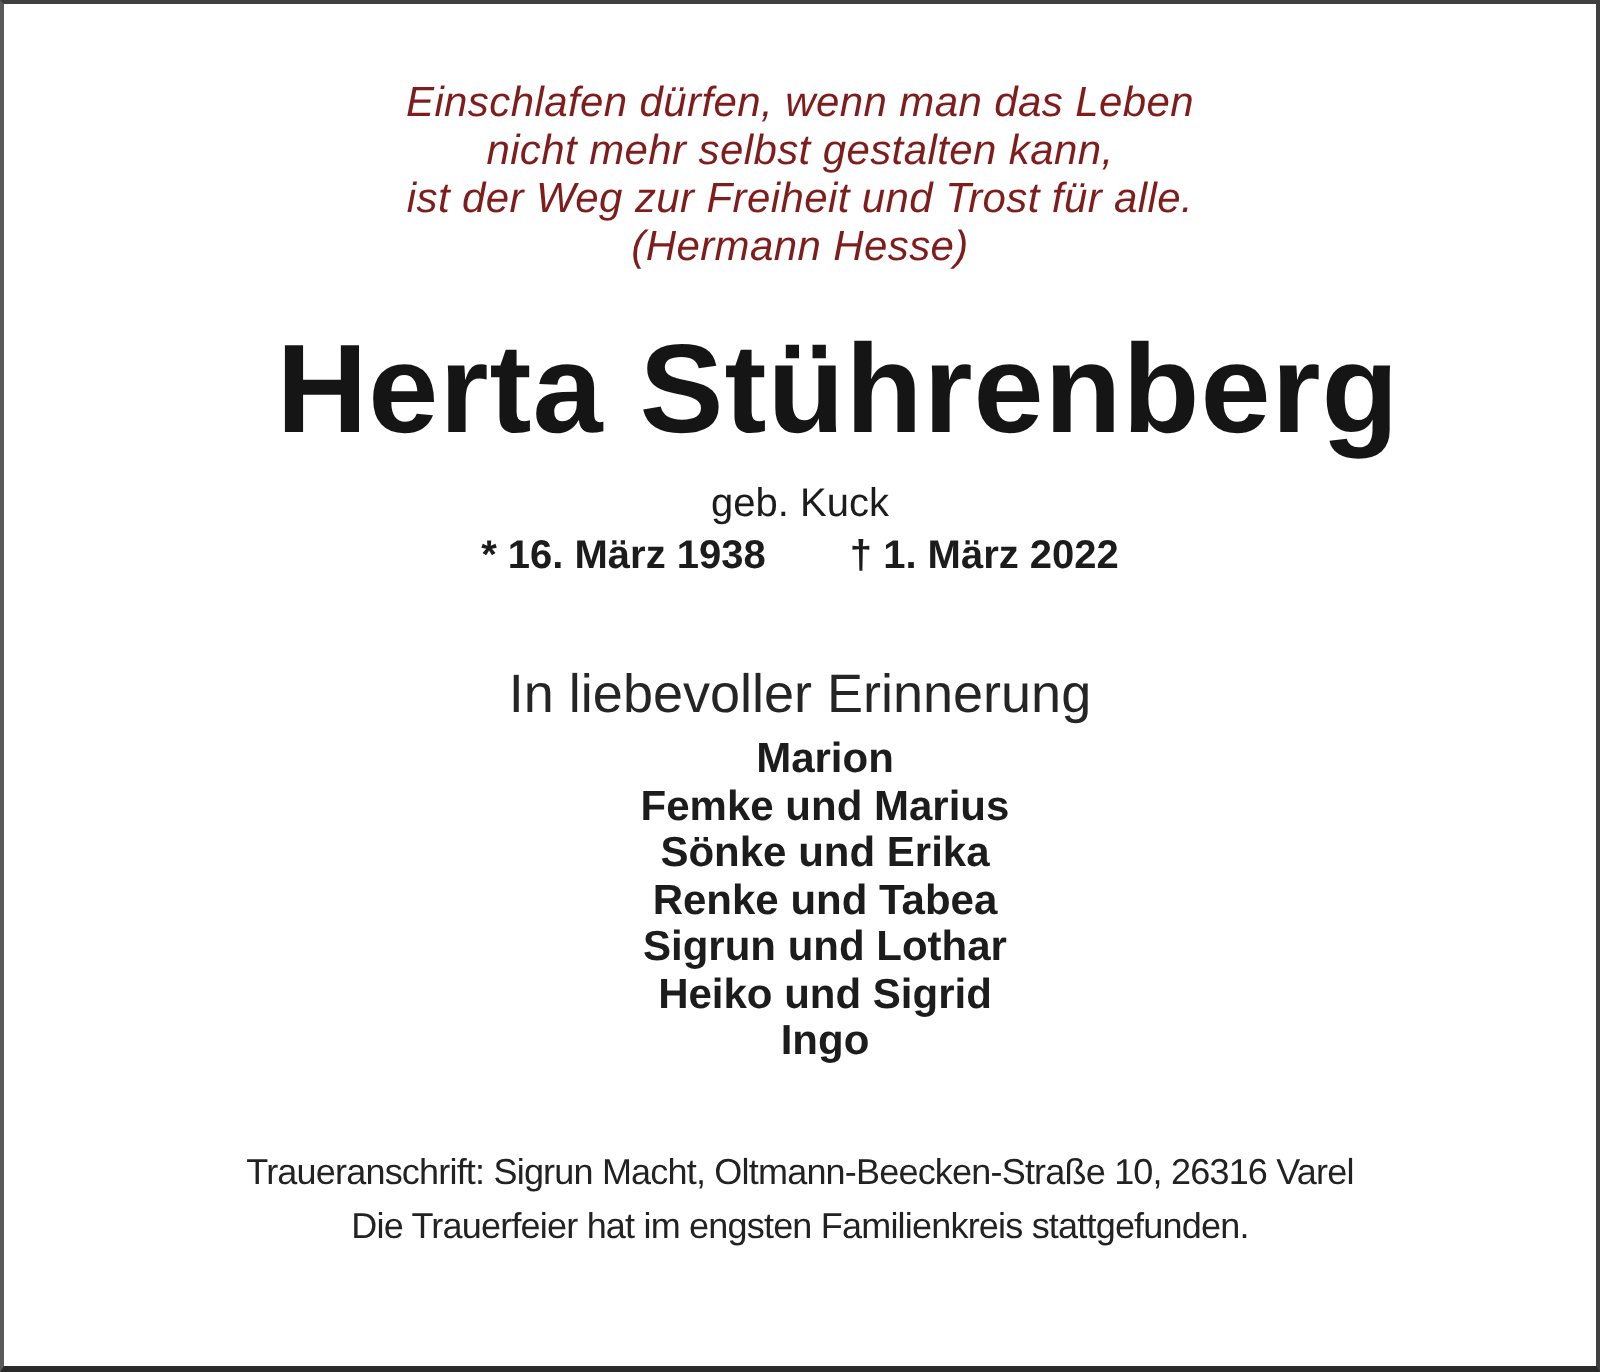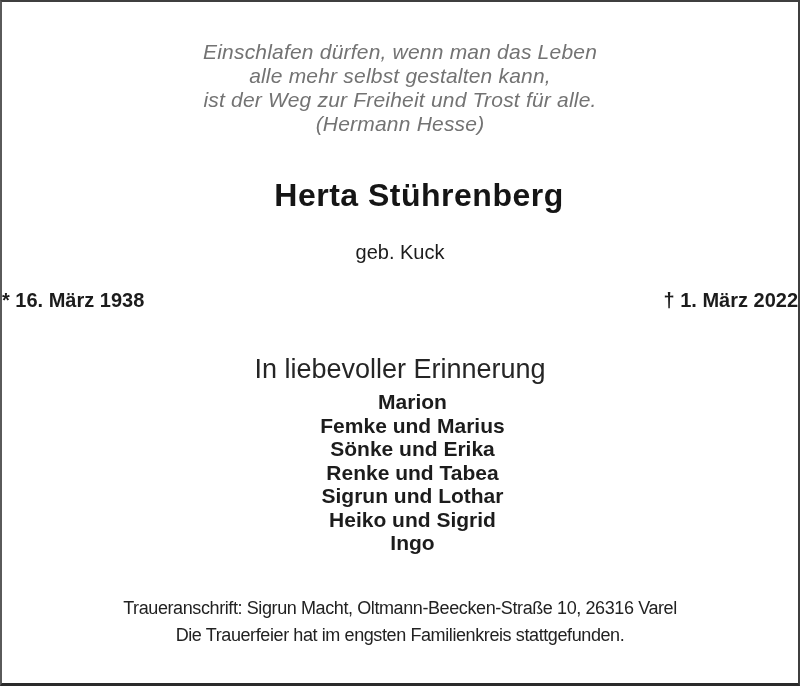--- a/index.html
+++ b/index.html
@@ -22,45 +22,45 @@
     color: #1c1c1c;
     text-align: center;
     overflow: hidden;
   }
   .quote-block {
     margin-top: 38px;
     font-style: italic;
     font-weight: 400;
     font-size: 21px;
     line-height: 24px;
-    color: #737373;
+    color: #7f1d1d;
     letter-spacing: 0.2px;
   }
   .deceased-name {
     margin-top: 33px;
-    font-size: 32px;
+    font-size: 63px;
     font-weight: 700;
     line-height: 52px;
     letter-spacing: 0.5px;
     color: #151515;
     margin-left: 38px;
   }
   .maiden-name {
     margin-top: 20px;
     font-size: 20px;
     font-weight: 400;
     line-height: 22px;
   }
   .dates-line {
-    margin-top: 26px;
+    margin-top: 4px;
     font-size: 20px;
     font-weight: 700;
     line-height: 23px;
     display: flex;
-    justify-content: space-between;
+    justify-content: center;
     gap: 42px;
   }
   .memorial-line {
     margin-top: 46px;
     font-size: 27px;
     font-weight: 400;
     line-height: 23px;
     color: #252525;
   }
   .mourners-list {
@@ -79,21 +79,21 @@
     color: #222222;
   }
 </style>
 </head>
 <body>
 
 <div class="notice-page">
 
   <div class="quote-block">
     <div>Einschlafen dürfen, wenn man das Leben</div>
-    <div>alle mehr selbst gestalten kann,</div>
+    <div>nicht mehr selbst gestalten kann,</div>
     <div>ist der Weg zur Freiheit und Trost für alle.</div>
     <div>(Hermann Hesse)</div>
   </div>
 
   <div class="deceased-name">Herta Stührenberg</div>
 
   <div class="maiden-name">geb. Kuck</div>
 
   <div class="dates-line">
     <span>* 16. März 1938</span>

